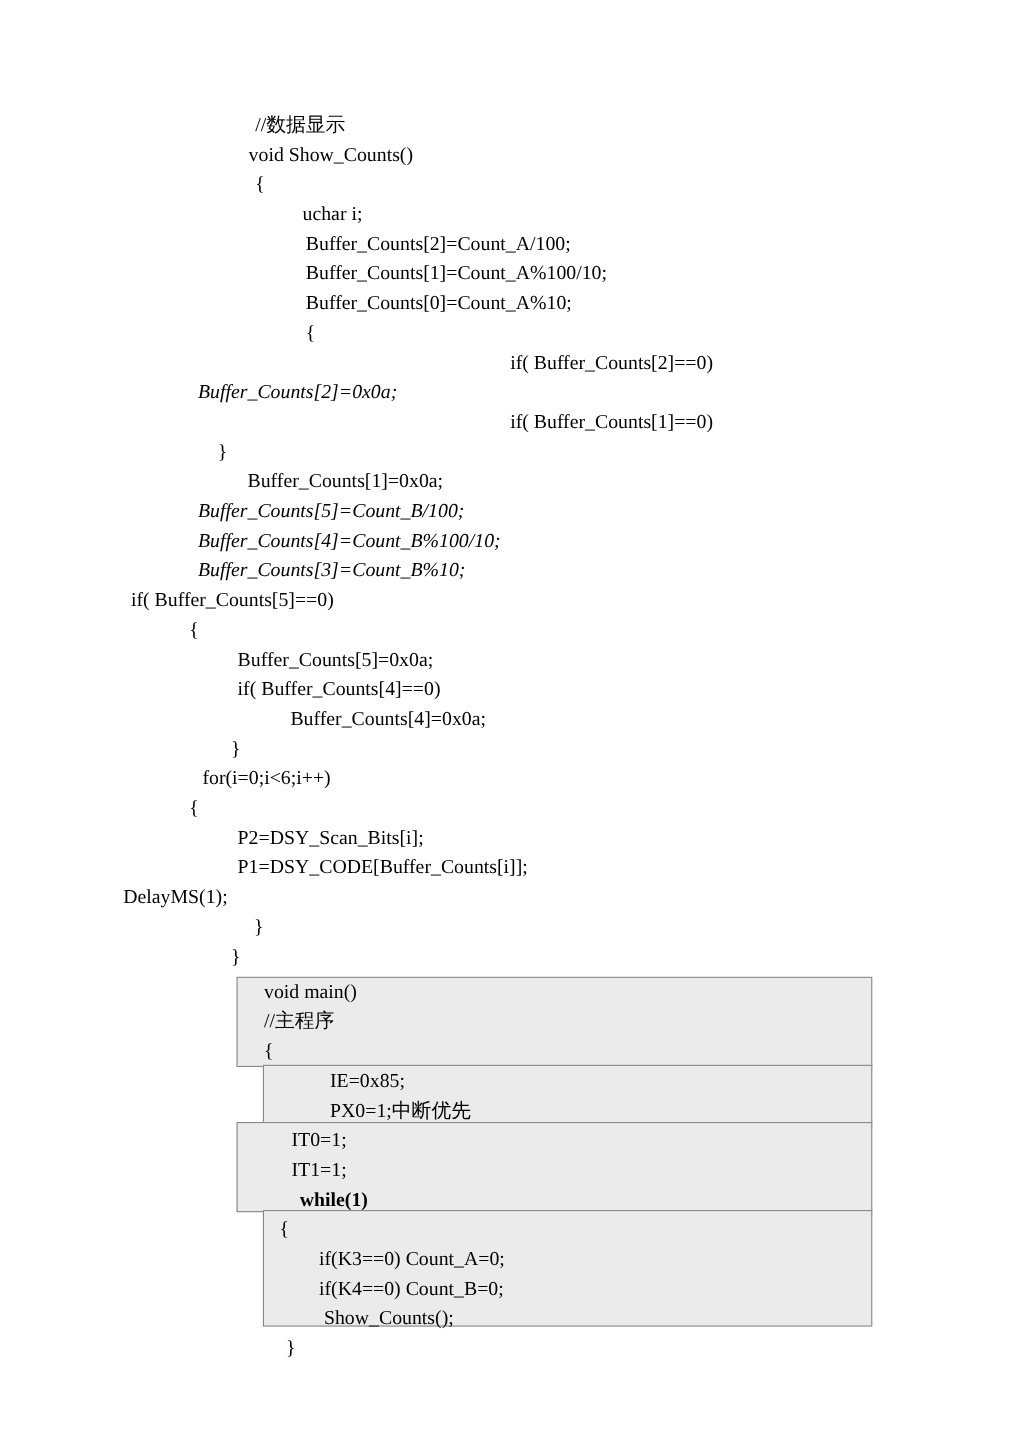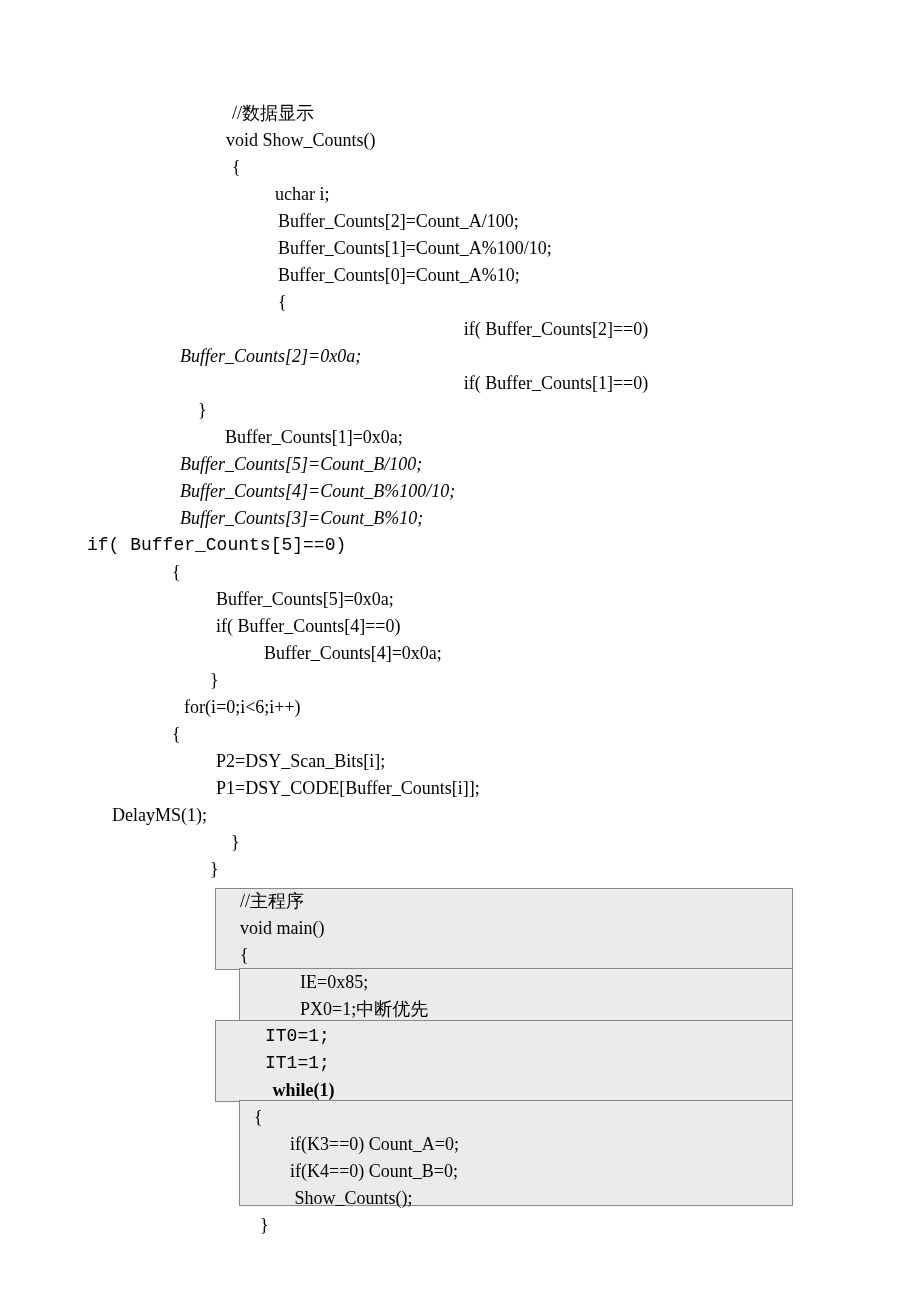--- a/index.html
+++ b/index.html
@@ -19,21 +19,21 @@
     .code-line {
       white-space: pre;
     }
     .ind1 { padding-left: 232px; }
     .ind1b { padding-left: 226px; }
     .ind2 { padding-left: 275px; }
     .ind2b { padding-left: 278px; }
     .ind-a { padding-left: 192px; text-align: center; }
     .ind-b { padding-left: 180px; font-style: italic; }
     .ind-c { padding-left: 198px; }
-    .ind-d { padding-left: 87px; font-family: Liberation Mono, monospace; }
+    .ind-d { padding-left: 119px; }
     .ind-e { padding-left: 225px; }
     .ind-f { padding-left: 172px; }
     .ind-g { padding-left: 216px; }
     .ind-h { padding-left: 264px; }
     .ind-i { padding-left: 184px; }
     .ind-j { padding-left: 210px; }
     .ind-k { padding-left: 112px; }
     .ind-l { padding-left: 231px; }
     .ind-m { padding-left: 290px; }
     .ind-n { padding-left: 260px; }
@@ -50,21 +50,21 @@
     }
     .bg1 { left: 215px; top: 0; width: 576px; height: 80px; }
     .bg2 { left: 239px; top: 80px; width: 552px; height: 52px; }
     .bg3 { left: 215px; top: 132px; width: 576px; height: 80px; }
     .bg4 { left: 239px; top: 212px; width: 552px; height: 104px; }
     .shaded-content {
       position: relative;
     }
     .s-ind1 { padding-left: 240px; }
     .s-ind2 { padding-left: 300px; }
-    .s-ind3 { padding-left: 265px; font-family: Liberation Mono, monospace; }
+    .s-ind3 { padding-left: 265px; }
     .s-ind3b { padding-left: 268px; font-weight: bold; }
   </style>
 </head>
 <body>
 
 <div class="page">
 
   <div>
     <div class="code-line ind1">//数据显示</div>
     <div class="code-line ind1b">void Show_Counts()</div>
@@ -96,22 +96,22 @@
     <div class="code-line ind-l">}</div>
     <div class="code-line ind-j">}</div>
   </div>
 
   <div class="shaded-block">
     <div class="shaded-bg bg1"></div>
     <div class="shaded-bg bg2"></div>
     <div class="shaded-bg bg3"></div>
     <div class="shaded-bg bg4"></div>
     <div class="shaded-content">
+      <div class="code-line s-ind1">void main()</div>
       <div class="code-line s-ind1">//主程序</div>
-      <div class="code-line s-ind1">void main()</div>
       <div class="code-line s-ind1">{</div>
       <div class="code-line s-ind2">IE=0x85;</div>
       <div class="code-line s-ind2">PX0=1;中断优先</div>
       <div class="code-line s-ind3">IT0=1;</div>
       <div class="code-line s-ind3">IT1=1;</div>
       <div class="code-line s-ind3b"> while(1)</div>
       <div class="code-line ind-o">{</div>
       <div class="code-line ind-m">if(K3==0) Count_A=0;</div>
       <div class="code-line ind-m">if(K4==0) Count_B=0;</div>
       <div class="code-line ind-m"> Show_Counts();</div>

